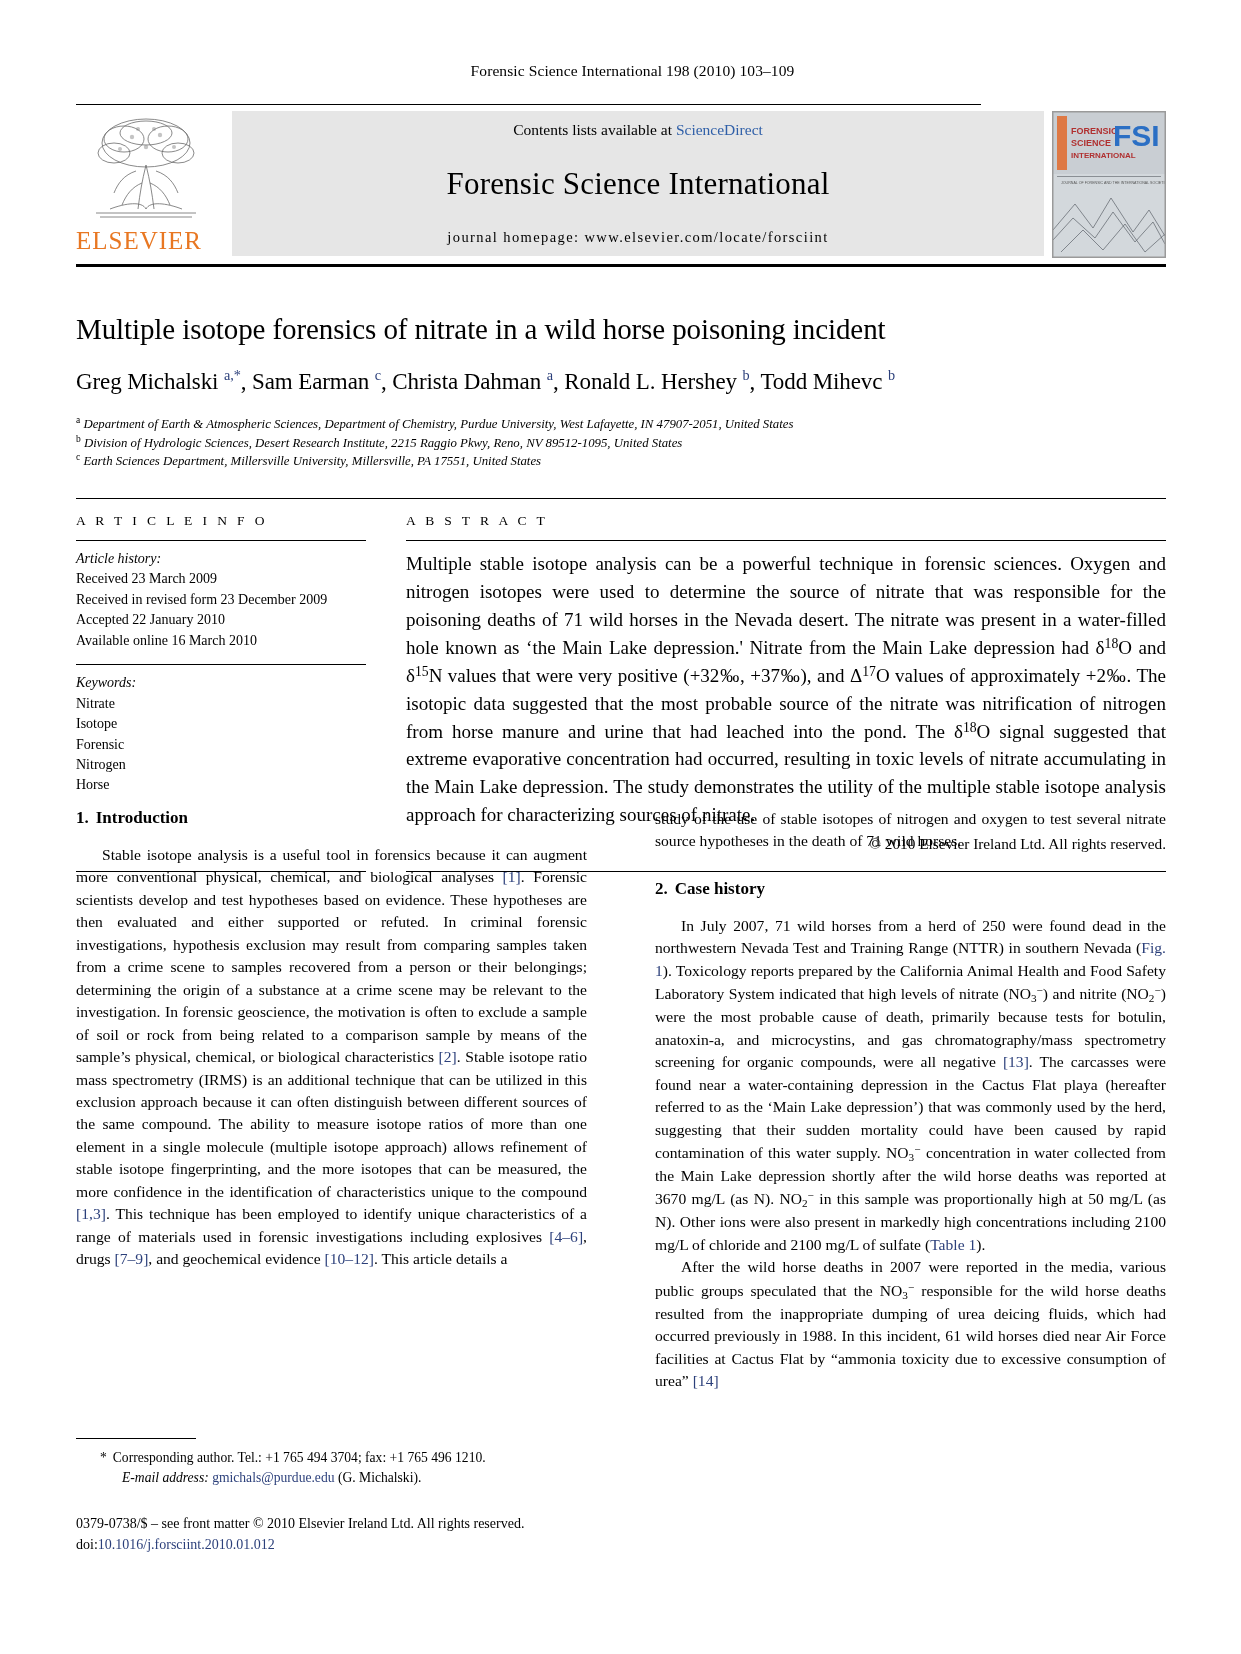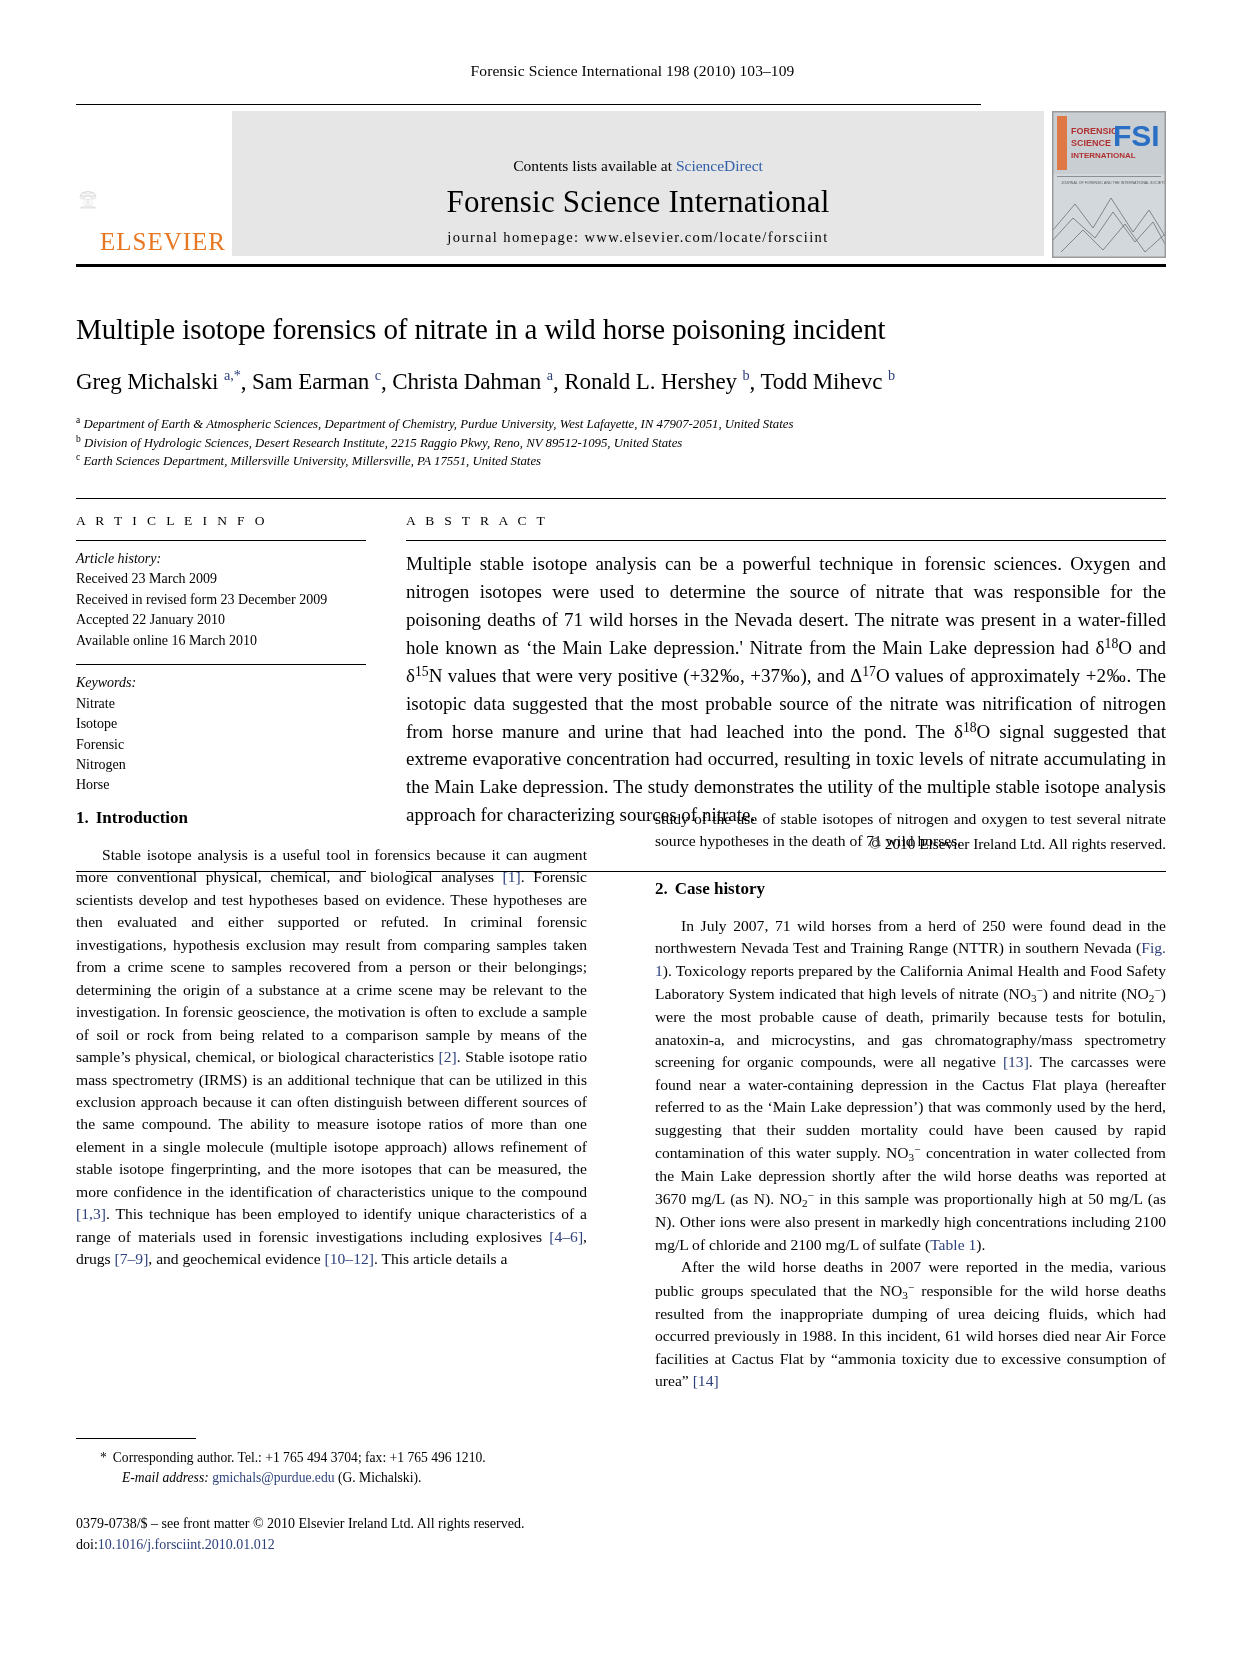--- a/index.html
+++ b/index.html
@@ -49,22 +49,22 @@
   .masthead-body {
     display: flex;
     align-items: stretch;
     height: 145px;
     margin-top: 6px;
   }
   .elsevier-logo {
     width: 150px;
     flex: 0 0 150px;
     display: flex;
-    flex-direction: row;
-    align-items: flex-end;
+    flex-direction: column;
+    align-items: flex-start;
     justify-content: flex-start;
     padding-top: 2px;
   }
   .tree-svg { display:block; }
   .elsevier-word {
     font-family: "Liberation Serif", serif;
     font-size: 25px;
     letter-spacing: 1px;
     color: #e87722;
     font-weight: 400;
@@ -78,21 +78,20 @@
     display: flex;
     flex-direction: column;
     justify-content: space-between;
     align-items: center;
     padding: 10px 0 10px 0;
     box-sizing: border-box;
     height: 145px;
   }
   .contents-line {
     font-size: 15.5px;
-    margin-top: 36px;
   }
   .contents-line .sd-link { color: #2f5fa8; }
   .journal-title {
     font-size: 31px;
     letter-spacing: 0.2px;
   }
   .homepage-line {
     font-size: 14.5px;
     letter-spacing: 1.4px;
   }

